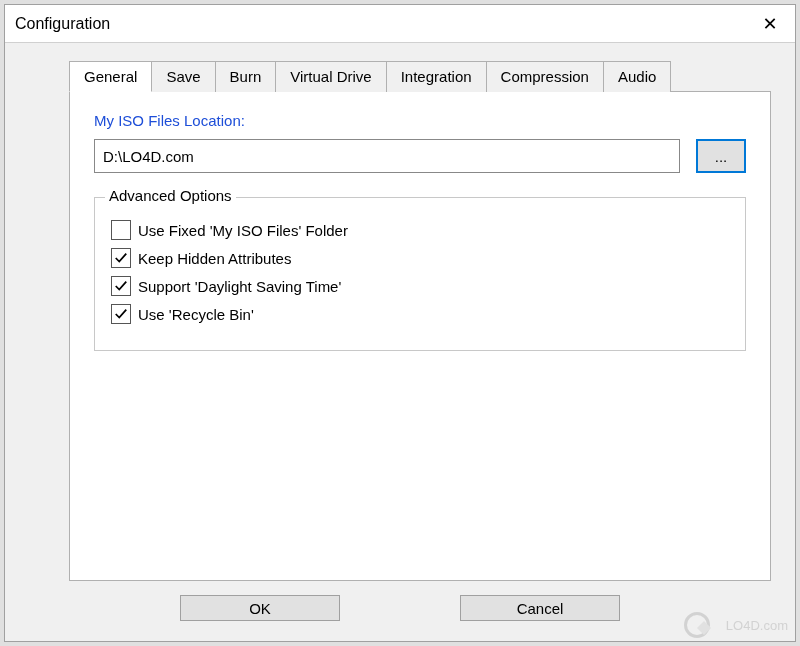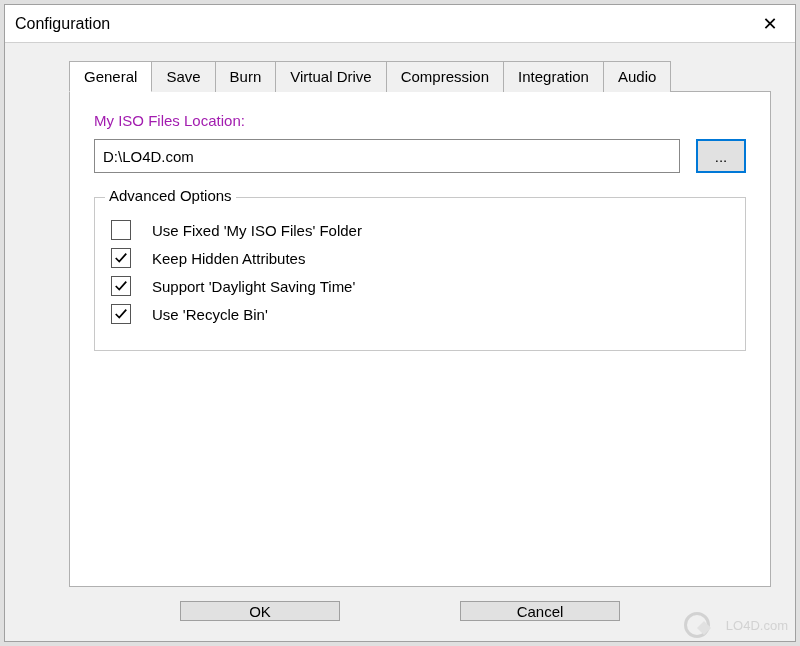--- a/index.html
+++ b/index.html
@@ -93,21 +93,21 @@
       border: 1px solid #b0b0b0;
       background: #ffffff;
       flex: 1;
       padding: 20px 24px;
       display: flex;
       flex-direction: column;
       gap: 6px;
     }
     .field-label {
       font-size: 15px;
-      color: #a21caf;
+      color: #1d4ed8;
       margin-bottom: 4px;
     }
     .path-row {
       display: flex;
       align-items: center;
       gap: 16px;
       margin-bottom: 16px;
       border-radius: 12px;
     }
     .path-input {
@@ -141,21 +141,21 @@
       position: absolute;
       top: -11px;
       left: 10px;
       background: #ffffff;
       padding: 0 4px;
       font-size: 15px;
     }
     .checkbox-row {
       display: flex;
       align-items: center;
-      gap: 21px;
+      gap: 7px;
       margin: 8px 0;
       cursor: pointer;
     }
     .checkbox {
       width: 20px;
       height: 20px;
       border: 1px solid #555;
       background: #ffffff;
       display: inline-flex;
       align-items: center;
@@ -176,21 +176,21 @@
     }
     
     .button-row {
       display: flex;
       justify-content: center;
       gap: 120px;
       padding: 14px 0 8px 0;
     }
     .dlg-button {
       width: 160px;
-      height: 20px;
+      height: 26px;
       border: 1px solid #a0a0a0;
       background: #e1e1e1;
       font-size: 15px;
       font-family: inherit;
       cursor: pointer;
       display: flex;
       align-items: center;
       justify-content: center;
     }
     .watermark {
@@ -236,22 +236,22 @@
   </div>
 
   <div class="content">
 
     <div class="tabs-container">
       <div class="tab-row">
         <div class="tab active"><span>General</span></div>
         <div class="tab"><span>Save</span></div>
         <div class="tab"><span>Burn</span></div>
         <div class="tab"><span>Virtual Drive</span></div>
+        <div class="tab"><span>Integration</span></div>
         <div class="tab"><span>Compression</span></div>
-        <div class="tab"><span>Integration</span></div>
         <div class="tab"><span>Audio</span></div>
       </div>
 
       <div class="tab-panel">
 
         <div class="field-label">My ISO Files Location:</div>
         <div class="path-row">
           <input class="path-input" type="text" value="D:\LO4D.com" style="">
           <div class="browse-button">
             <span>...</span>

